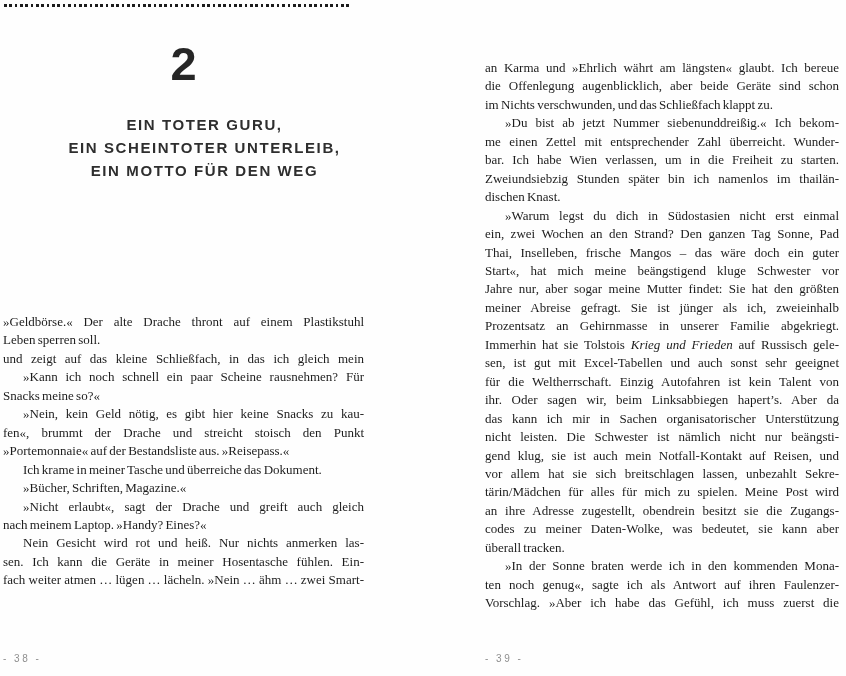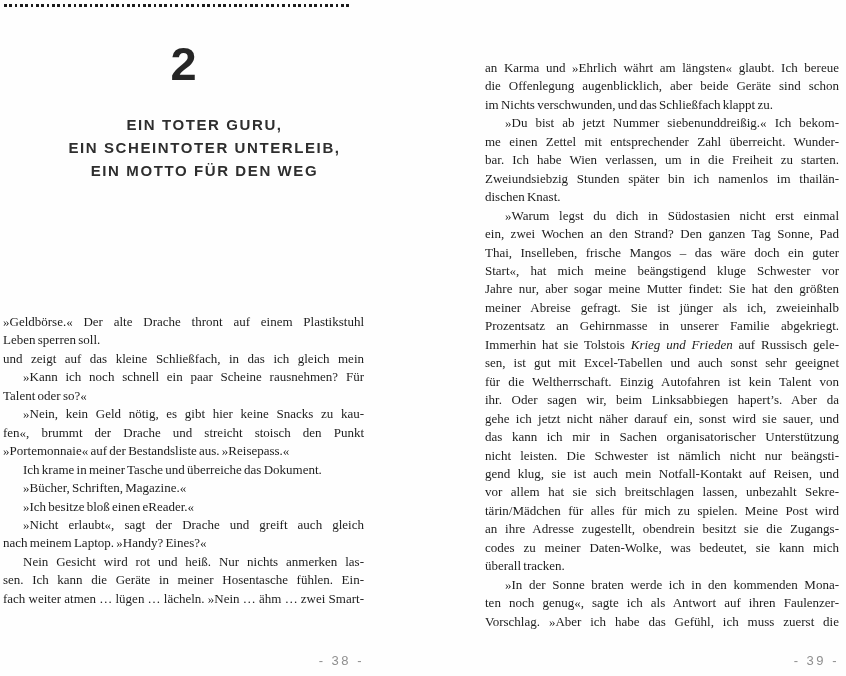--- a/index.html
+++ b/index.html
@@ -77,23 +77,23 @@
     text-align-last: justify;
   }
   .line.end { text-align-last: left; }
   .line.indent { text-indent: 20px; }
 
   .page-number {
     position: absolute;
     top: 653px;
     left: 0;
     width: 100%;
-    text-align: right;
+    text-align: left;
     font-family: "Liberation Sans", sans-serif;
-    font-size: 13px;
+    font-size: 10px;
     letter-spacing: 2.5px;
     color: var(--pagenum-color, #8f8f8f);
   }
 </style>
 </head>
 <body>
 
 <div class="spread" style="--text-color: #1c1c1c; --pagenum-color: #8f8f8f; --dots-color: #1c1c1c;">
 
   <div class="dots"></div>
@@ -103,27 +103,26 @@
     <h1 class="chapter-title">
       <span class="title-line">EIN TOTER GURU,</span>
       <span class="title-line">EIN SCHEINTOTER UNTERLEIB,</span>
       <span class="title-line">EIN MOTTO FÜR DEN WEG</span>
     </h1>
     <div class="body-text" id="left-body">
         <div class="line"><span>»Geldbörse.« Der alte Drache thront auf einem Plastikstuhl</span></div>
         <div class="line end"><span>Leben sperren soll.</span></div>
         <div class="line"><span>und zeigt auf das kleine Schließfach, in das ich gleich mein</span></div>
         <div class="line indent"><span>»Kann ich noch schnell ein paar Scheine rausnehmen? Für</span></div>
-        <div class="line end"><span>Talent oder so?«</span></div>
+        <div class="line end"><span>Snacks meine so?«</span></div>
         <div class="line indent"><span>»Nein, kein Geld nötig, es gibt hier keine Snacks zu kau-</span></div>
         <div class="line"><span>fen«, brummt der Drache und streicht stoisch den Punkt</span></div>
         <div class="line end"><span>»Portemonnaie« auf der Bestandsliste aus. »Reisepass.«</span></div>
         <div class="line end indent"><span>Ich krame in meiner Tasche und überreiche das Dokument.</span></div>
         <div class="line end indent"><span>»Bücher, Schriften, Magazine.«</span></div>
-        <div class="line end indent"><span>»Ich besitze bloß einen eReader.«</span></div>
         <div class="line indent"><span>»Nicht erlaubt«, sagt der Drache und greift auch gleich</span></div>
         <div class="line end"><span>nach meinem Laptop. »Handy? Eines?«</span></div>
         <div class="line indent"><span>Nein Gesicht wird rot und heiß. Nur nichts anmerken las-</span></div>
         <div class="line"><span>sen. Ich kann die Geräte in meiner Hosentasche fühlen. Ein-</span></div>
         <div class="line"><span>fach weiter atmen … lügen … lächeln. »Nein … ähm … zwei Smart-</span></div>
       </div>
     <div class="page-number">- 38 -</div>
   </section>
 
   <section class="page page-right">
@@ -140,28 +139,27 @@
         <div class="line"><span>ein, zwei Wochen an den Strand? Den ganzen Tag Sonne, Pad</span></div>
         <div class="line"><span>Thai, Inselleben, frische Mangos – das wäre doch ein guter</span></div>
         <div class="line"><span>Start«, hat mich meine beängstigend kluge Schwester vor</span></div>
         <div class="line"><span>Jahre nur, aber sogar meine Mutter findet: Sie hat den größten</span></div>
         <div class="line"><span>meiner Abreise gefragt. Sie ist jünger als ich, zweieinhalb</span></div>
         <div class="line"><span>Prozentsatz an Gehirnmasse in unserer Familie abgekriegt.</span></div>
         <div class="line"><span>Immerhin hat sie Tolstois </span><i>Krieg und Frieden</i><span> auf Russisch gele-</span></div>
         <div class="line"><span>sen, ist gut mit Excel-Tabellen und auch sonst sehr geeignet</span></div>
         <div class="line"><span>für die Weltherrschaft. Einzig Autofahren ist kein Talent von</span></div>
         <div class="line"><span>ihr. Oder sagen wir, beim Linksabbiegen hapert’s. Aber da</span></div>
-        <div class="line"><span>gehe ich jetzt nicht näher darauf ein, sonst wird sie sauer, und</span></div>
         <div class="line"><span>das kann ich mir in Sachen organisatorischer Unterstützung</span></div>
         <div class="line"><span>nicht leisten. Die Schwester ist nämlich nicht nur beängsti-</span></div>
         <div class="line"><span>gend klug, sie ist auch mein Notfall-Kontakt auf Reisen, und</span></div>
         <div class="line"><span>vor allem hat sie sich breitschlagen lassen, unbezahlt Sekre-</span></div>
         <div class="line"><span>tärin/Mädchen für alles für mich zu spielen. Meine Post wird</span></div>
         <div class="line"><span>an ihre Adresse zugestellt, obendrein besitzt sie die Zugangs-</span></div>
-        <div class="line"><span>codes zu meiner Daten-Wolke, was bedeutet, sie kann mich</span></div>
+        <div class="line"><span>codes zu meiner Daten-Wolke, was bedeutet, sie kann aber</span></div>
         <div class="line end"><span>überall tracken.</span></div>
         <div class="line indent"><span>»In der Sonne braten werde ich in den kommenden Mona-</span></div>
         <div class="line"><span>ten noch genug«, sagte ich als Antwort auf ihren Faulenzer-</span></div>
         <div class="line"><span>Vorschlag. »Aber ich habe das Gefühl, ich muss zuerst die</span></div>
       </div>
     <div class="page-number">- 39 -</div>
   </section>
 
 </div>
 

